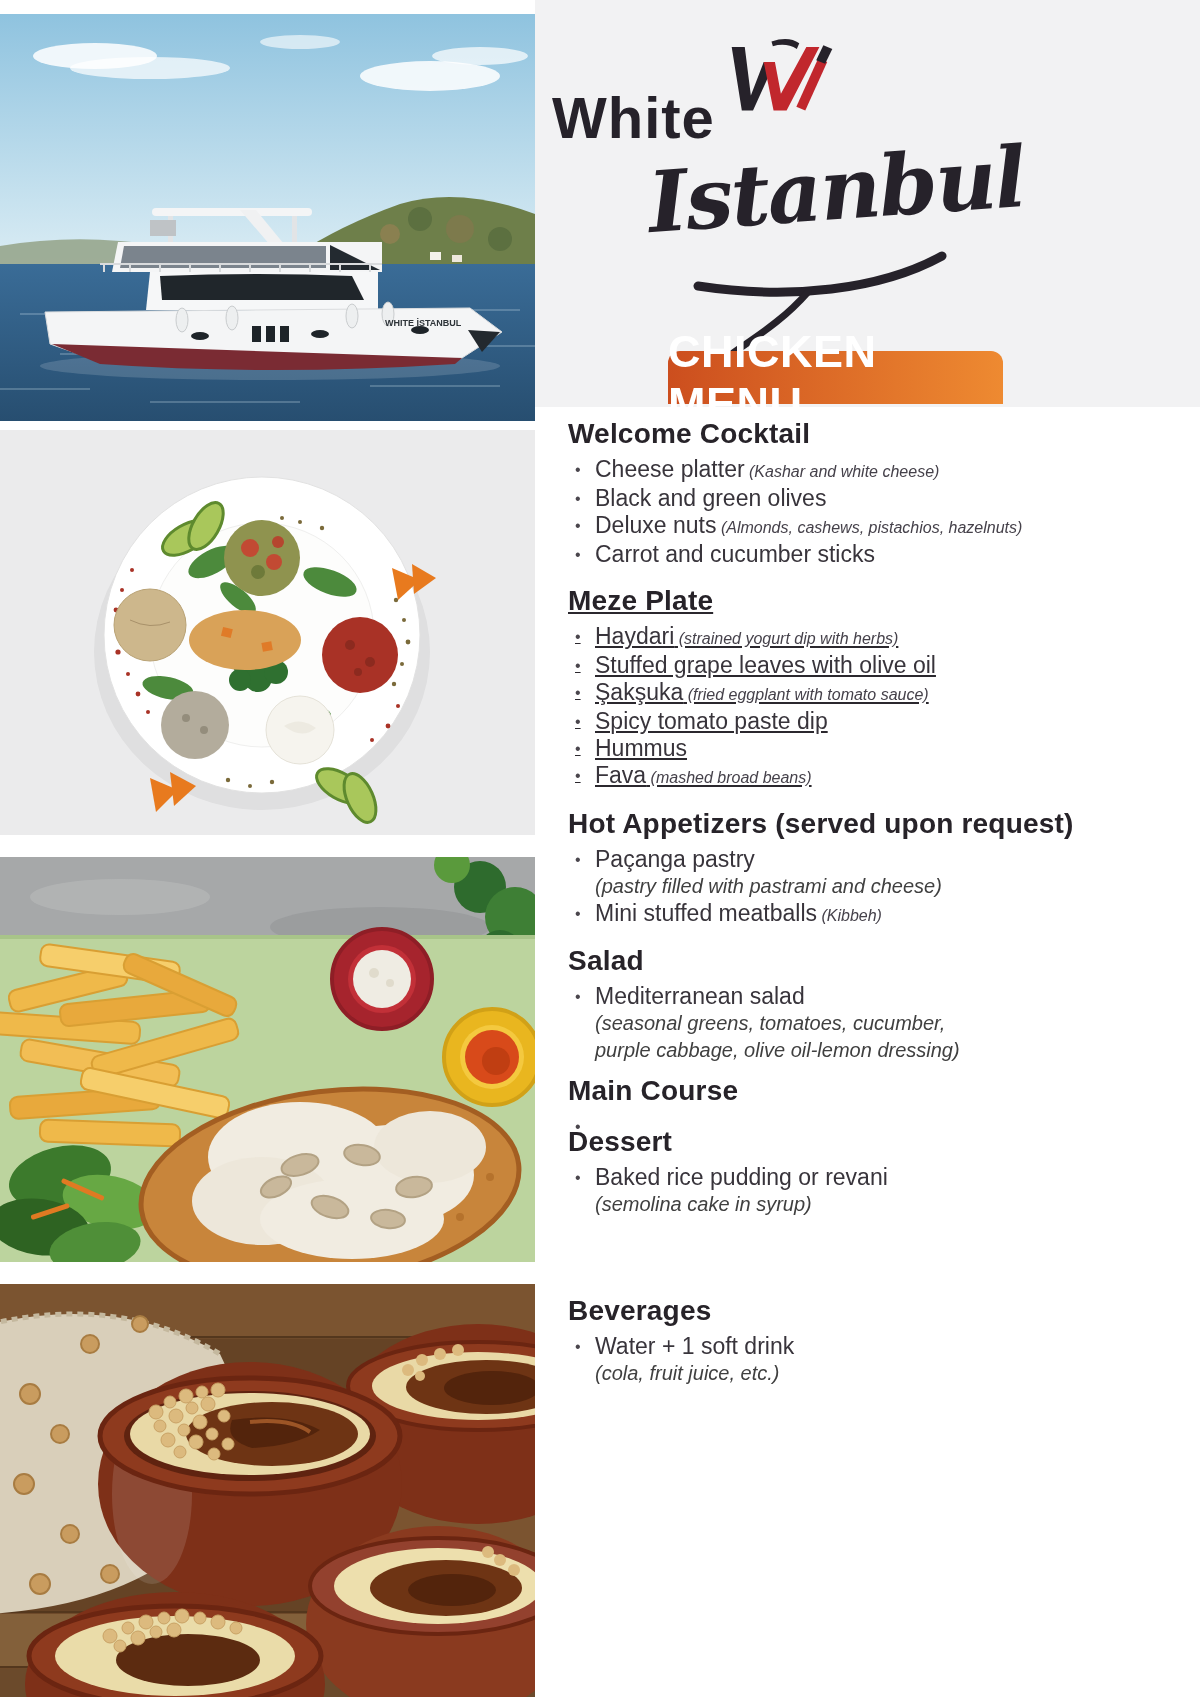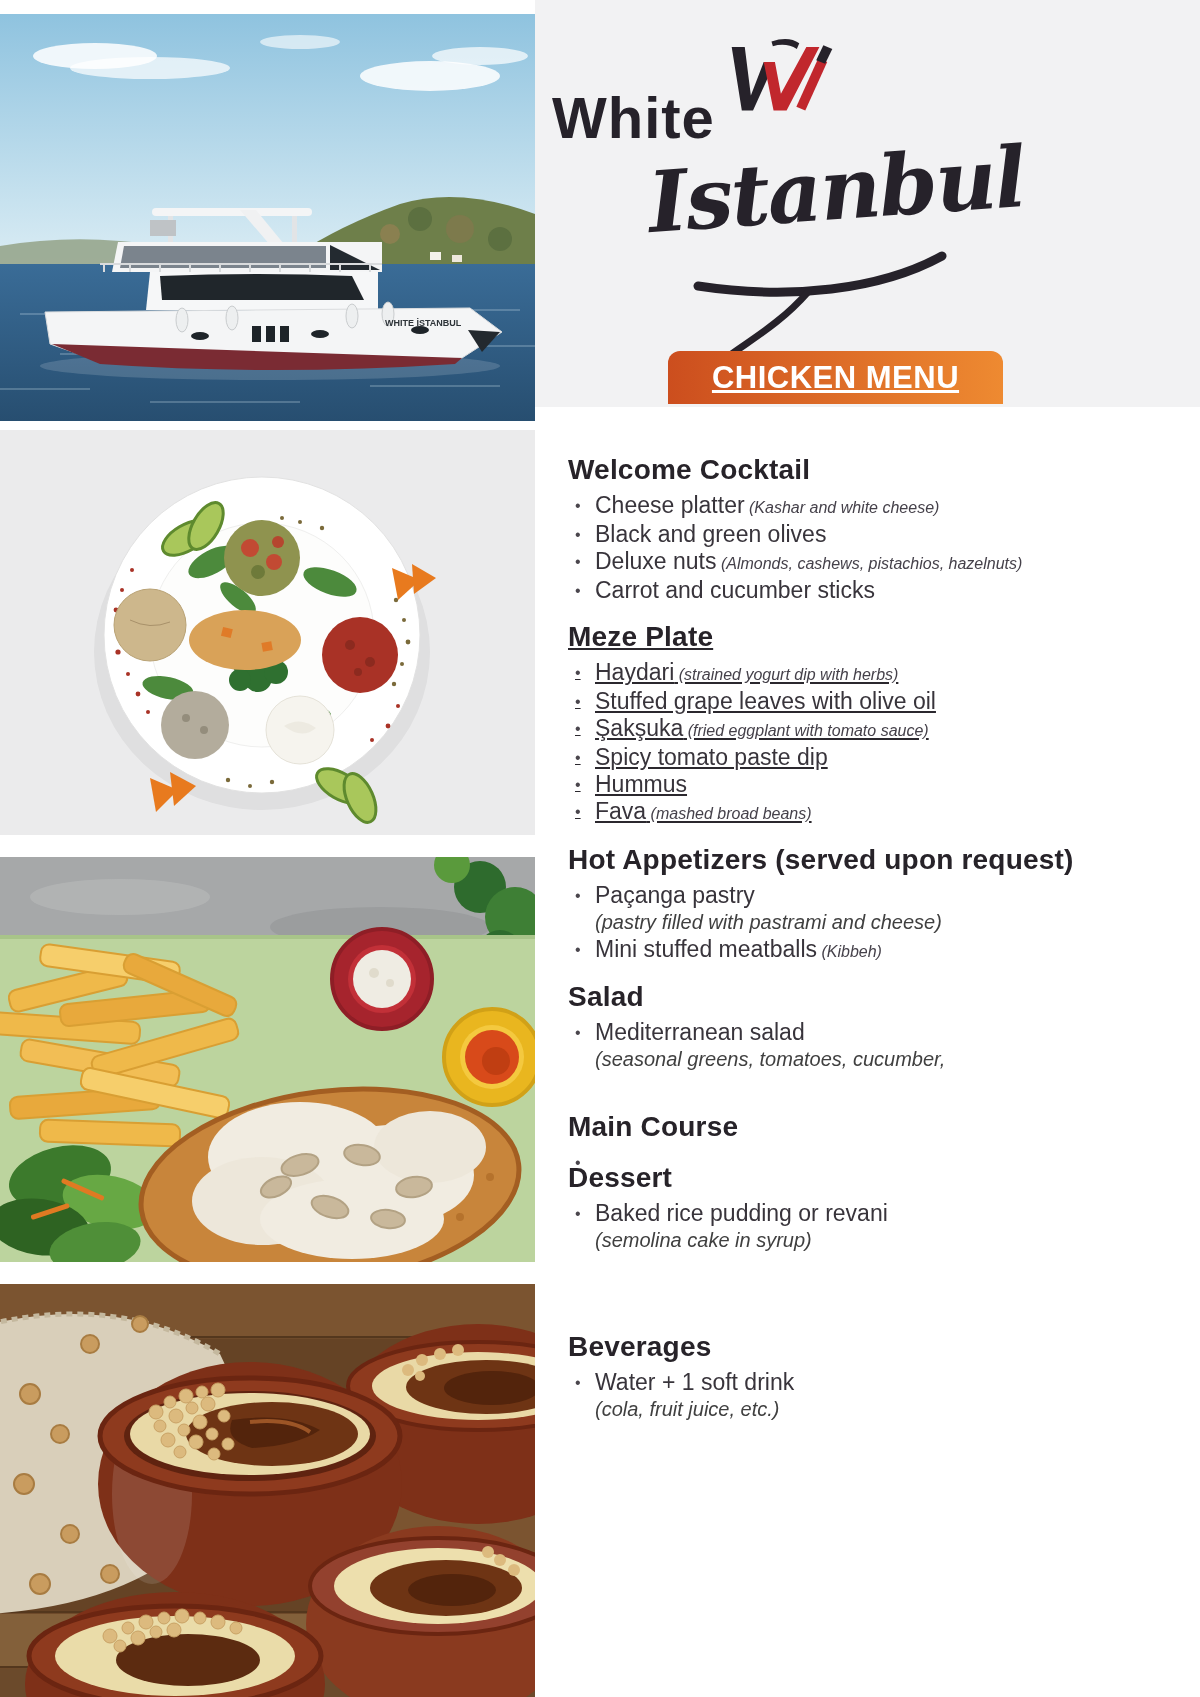--- a/index.html
+++ b/index.html
@@ -35,26 +35,26 @@
     letter-spacing:-2px;white-space:nowrap;
   }
   .brand-swoosh{position:absolute;left:640px;top:240px;width:320px;height:175px;}
   .menu-banner{
     position:absolute;left:668px;top:351px;width:335px;height:53px;
     border-radius:12px 12px 0 0;
     display:flex;align-items:center;justify-content:center;
     background:linear-gradient(90deg,#CC4E1E,#EE8A31);
   }
   .menu-banner span{
-    color:#ffffff;font-size:31px;font-weight:700;letter-spacing:.5px;text-decoration:underline;
+    color:#ffffff;font-size:45px;font-weight:700;letter-spacing:.5px;
   }
 
   
   .menu-col{position:absolute;left:568px;top:0;width:585px;height:1697px;}
-  .menu-section{position:absolute;left:0;width:585px;margin-top:36px;}
+  .menu-section{position:absolute;left:0;width:585px;}
   .menu-section:nth-of-type(1){top:418px;}
   .menu-section:nth-of-type(2){top:585px;text-decoration:underline;}
   .menu-section:nth-of-type(3){top:808px;}
   .menu-section:nth-of-type(4){top:945px;}
   .menu-section:nth-of-type(5){top:1075px;}
   .menu-section:nth-of-type(6){top:1126px;}
   .menu-section:nth-of-type(7){top:1295px;}
   .section-title{
     margin:0 0 6px 0;font-size:28px;font-weight:700;color:#272329;letter-spacing:.2px;
   }
@@ -489,20 +489,21 @@
           <span class="bullet">•</span>
           <div class="item-body"><span class="item-text">Mini stuffed meatballs</span><span class="note"> (Kibbeh)</span></div>
         </div>
       </div>
       <div class="menu-section">
         <h2 class="section-title">Salad</h2>
         <div class="menu-item">
           <span class="bullet">•</span>
           <div class="item-body"><span class="item-text">Mediterranean salad</span><div class="note-block">
               <div>(seasonal greens, tomatoes, cucumber,</div>
+              <div>purple cabbage, olive oil-lemon dressing)</div>
             </div></div>
         </div>
       </div>
       <div class="menu-section">
         <h2 class="section-title">Main Course</h2>
         <div class="menu-item">
           <span class="bullet">•</span>
         </div>
       </div>
       <div class="menu-section">

